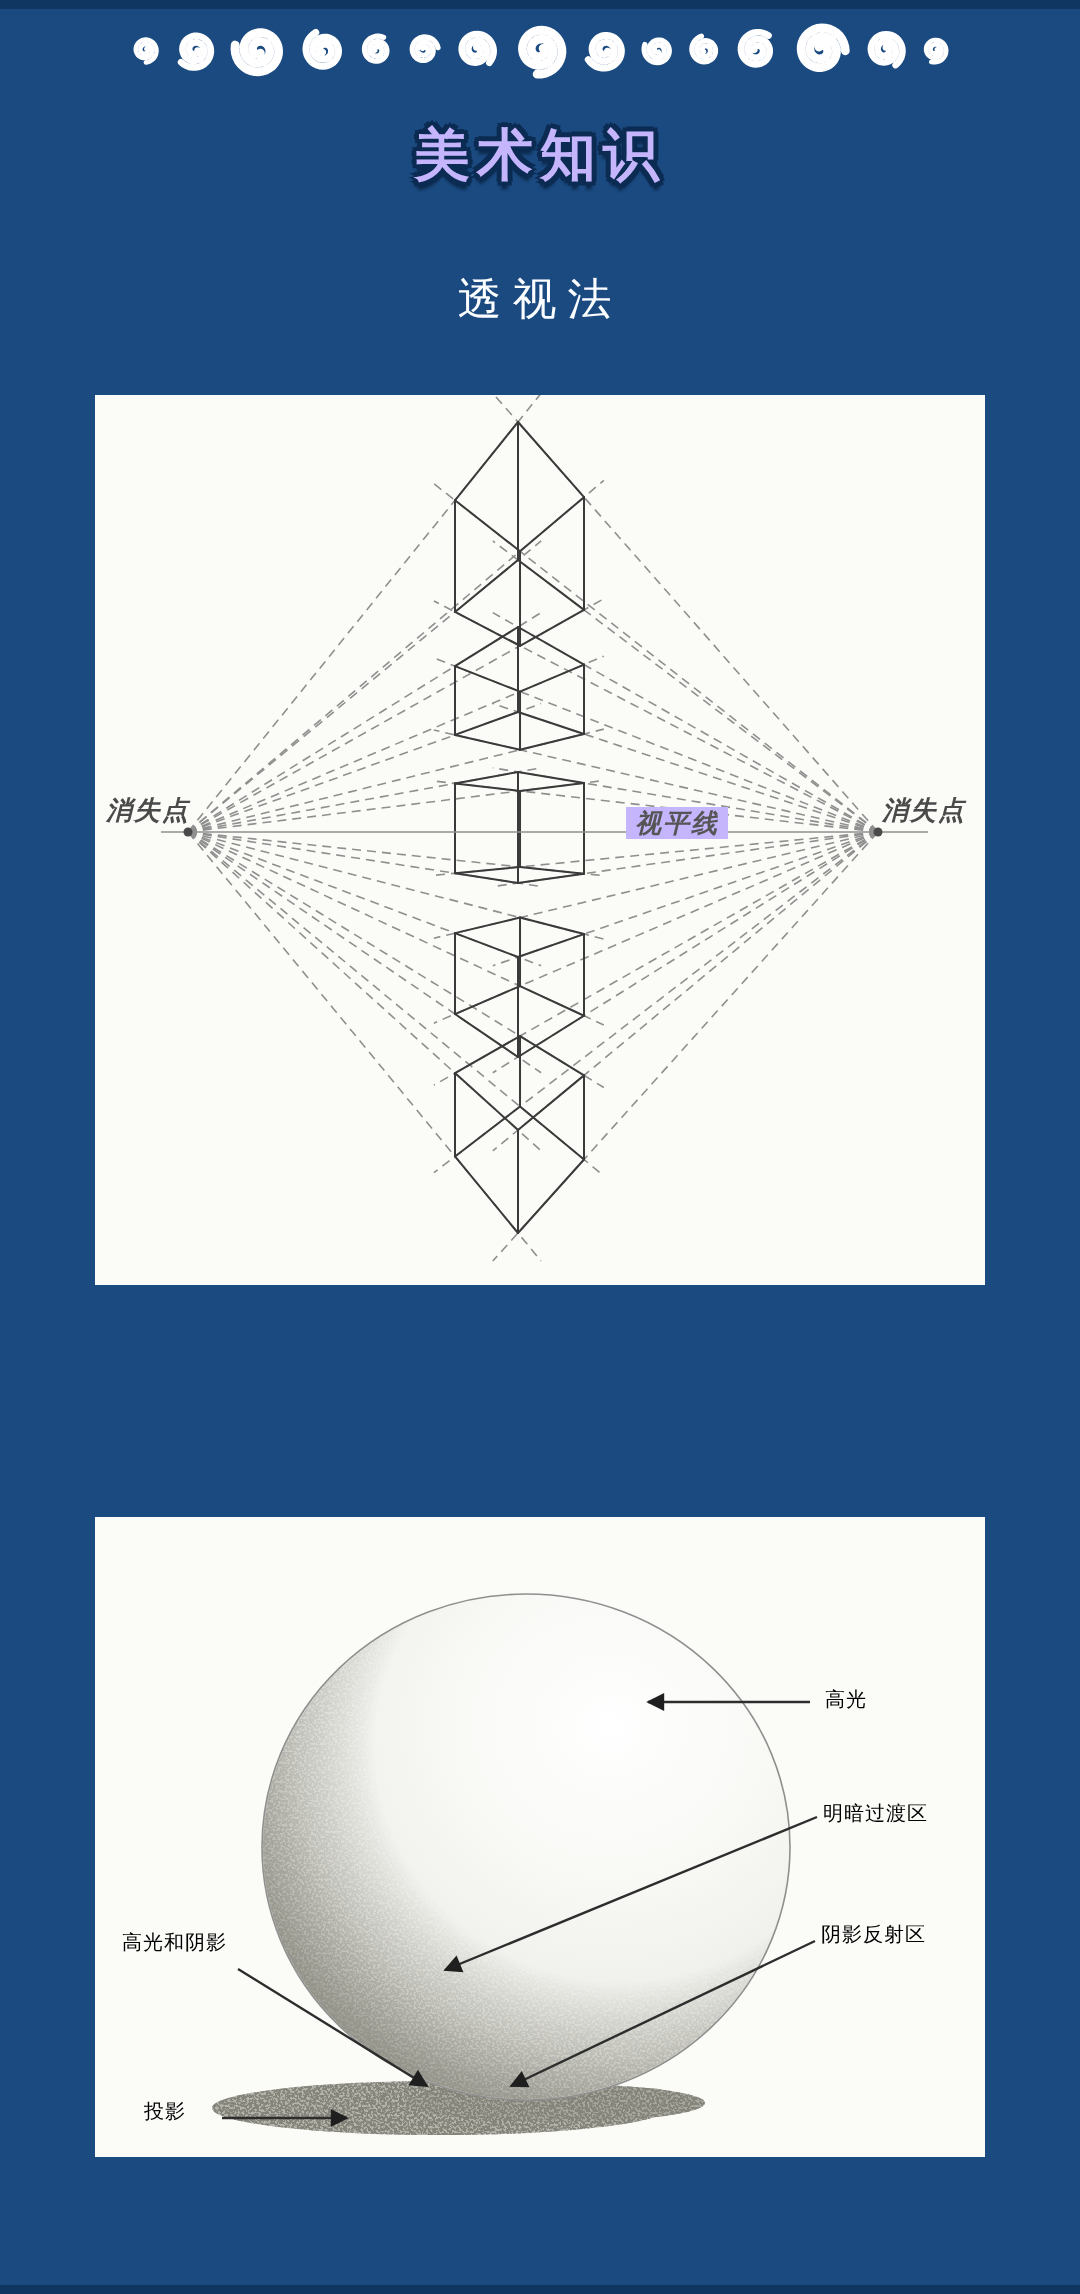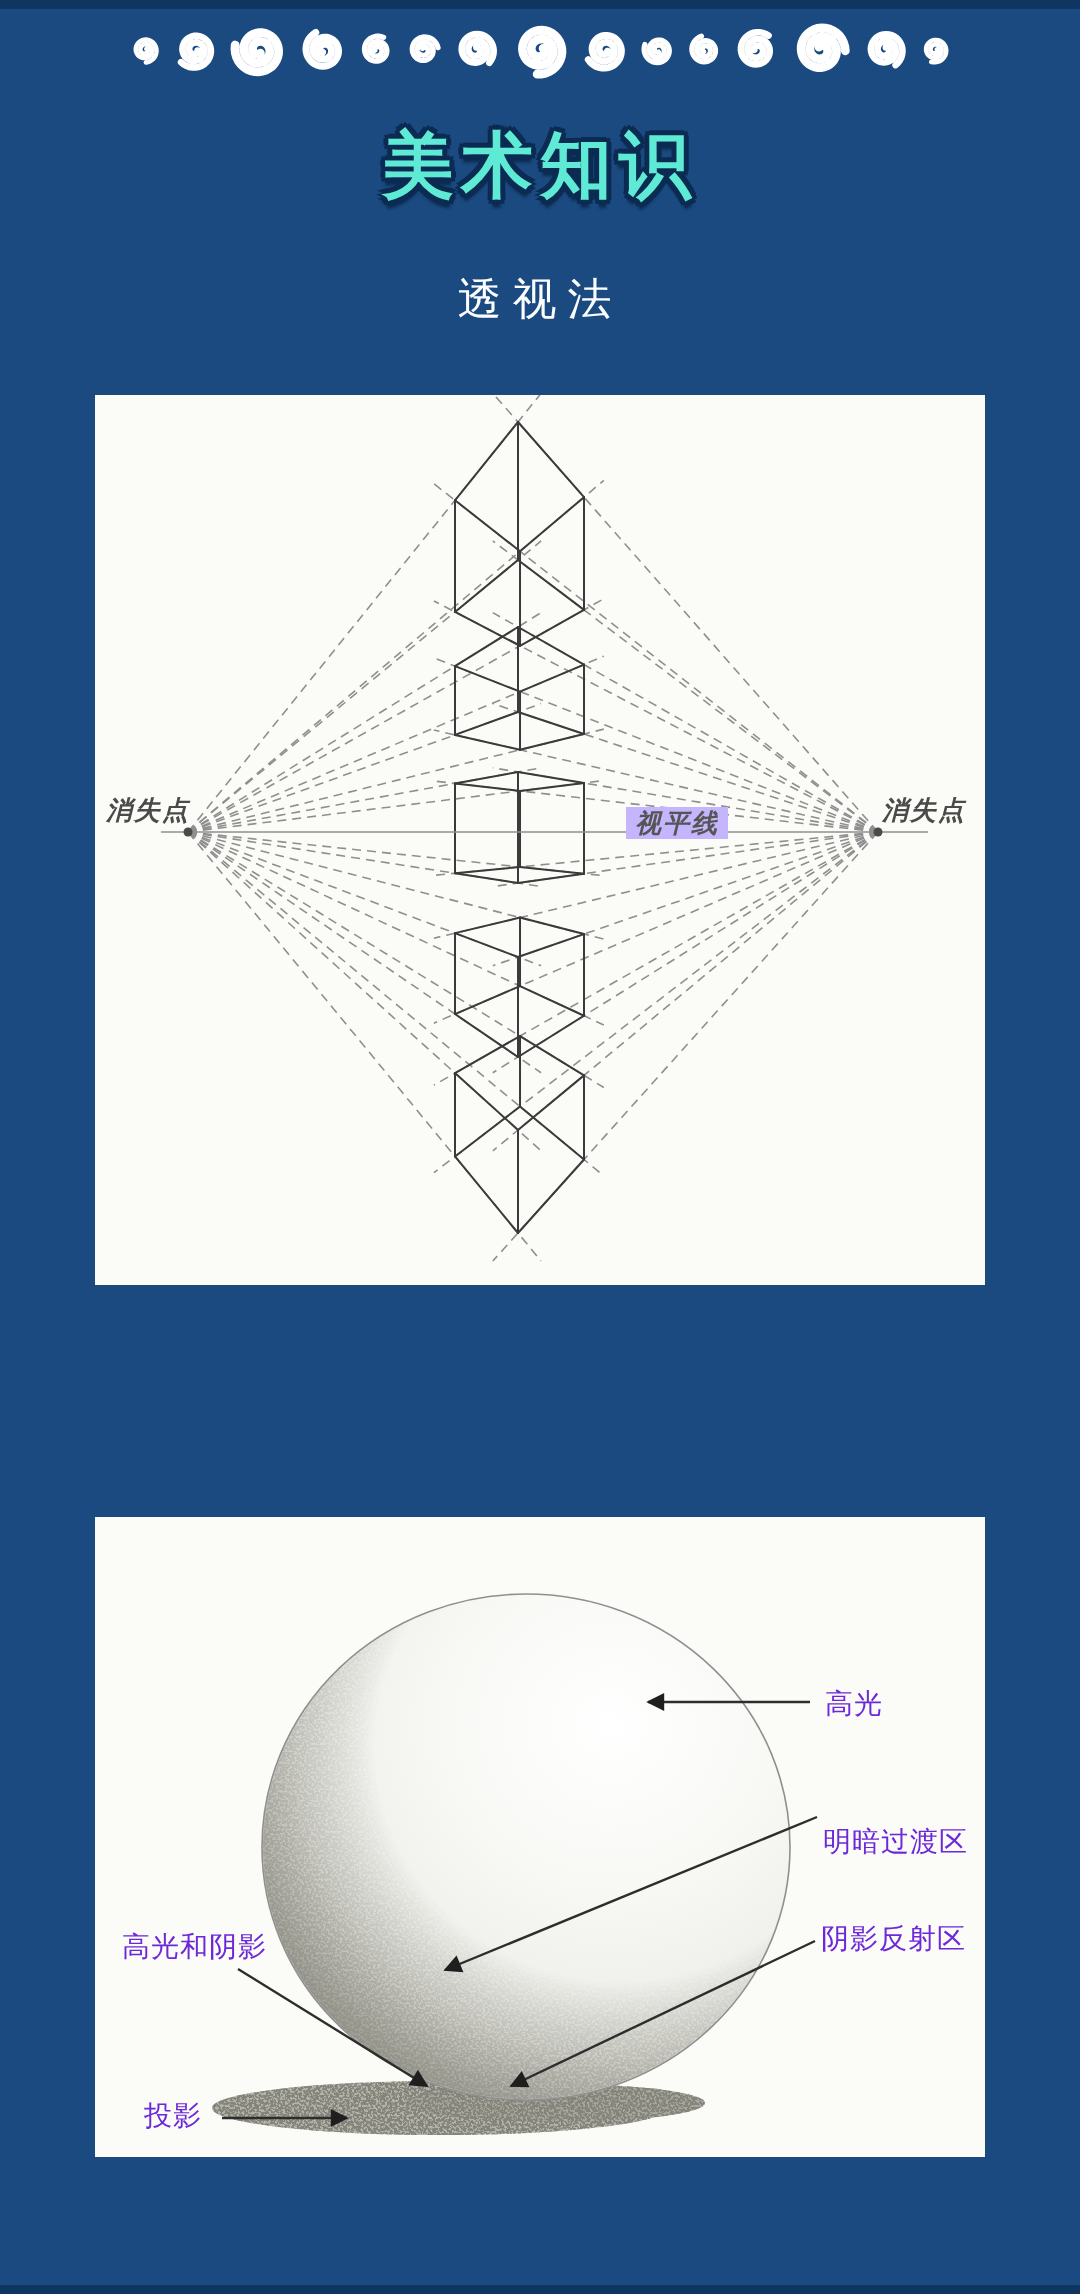--- a/index.html
+++ b/index.html
@@ -5,37 +5,37 @@
   html,body{margin:0;padding:0;}
   body{width:1080px;height:2294px;font-family:"Liberation Sans","DejaVu Sans",sans-serif;}
   .page{position:relative;width:1080px;height:2294px;overflow:hidden;}
   .edge-band{position:absolute;left:0;width:100%;height:9px;}
   .edge-band.top{top:0;}
   .edge-band.bottom{bottom:0;}
   .swirl-row{position:absolute;top:14px;left:0;width:100%;height:72px;
              display:flex;align-items:center;justify-content:center;gap:13px;}
   .swirl-row svg{display:block;flex:0 0 auto;}
   .main-title{position:absolute;top:118px;left:0;width:100%;text-align:center;
-              font-size:72px;font-weight:800;color:#5eead4;letter-spacing:7px;
+              font-size:56px;font-weight:800;color:#c4b5fd;letter-spacing:7px;
               text-shadow:-4px -4px 0 #0b2b52,4px -4px 0 #0b2b52,-4px 4px 0 #0b2b52,
                           4px 4px 0 #0b2b52,-5px 0 0 #0b2b52,5px 0 0 #0b2b52,
                           0 -5px 0 #0b2b52,0 5px 0 #0b2b52,0 8px 3px rgba(4,18,38,.55);}
   .section-title{position:absolute;left:0;width:100%;text-align:center;
                  font-size:44px;font-weight:500;color:#fbfdff;letter-spacing:11px;}
   #section-title-1{top:270px;}
   #section-title-2{top:1396px;}
   .panel{position:absolute;left:95px;width:890px;overflow:hidden;}
   #panel-perspective{top:395px;height:890px;font-style:italic;}
   #panel-shading{top:1517px;height:640px;}
   .panel svg{position:absolute;left:0;top:0;}
   .plabel{position:absolute;font-weight:700;font-size:26px;line-height:1;
           color:#4a4a4a;letter-spacing:2px;white-space:nowrap;}
   .plabel.bg{padding:3px 9px;font-weight:600;color:#555555;}
-  .slabel{position:absolute;font-weight:500;font-size:28px;line-height:1.15;
-          color:#6d28d9;letter-spacing:1px;white-space:nowrap;}
+  .slabel{position:absolute;font-weight:500;font-size:20px;line-height:1.15;
+          color:#000000;letter-spacing:1px;white-space:nowrap;}
 </style>
 </head>
 <body style="background: rgb(26, 74, 128);">
 
 <div class="page" id="page" style="background: rgb(26, 74, 128);">
   <div class="edge-band top" id="band-top" style="background: rgb(15, 53, 97);"></div>
 
   <div class="swirl-row" id="swirl-row">
       <svg width="30" height="30" viewBox="0 0 100 100">
         <g transform="rotate(0 50 50)">
@@ -272,20 +272,20 @@
         </g>
         <ellipse cx="431" cy="330" rx="264" ry="253" fill="url(#sphG)" stroke="#8f8f8f" stroke-width="1.6"></ellipse>
         <ellipse cx="431" cy="330" rx="263" ry="252" fill="url(#cresG)" filter="url(#grain)"></ellipse>
         <line x1="715" y1="185" x2="553" y2="185" stroke="#2d2d2d" stroke-width="2.4" marker-end="url(#arr)"></line>
         <line x1="722" y1="300" x2="350" y2="453" stroke="#2d2d2d" stroke-width="2.4" marker-end="url(#arr)"></line>
         <line x1="720" y1="424" x2="416" y2="569" stroke="#2d2d2d" stroke-width="2.4" marker-end="url(#arr)"></line>
         <line x1="143" y1="452" x2="332" y2="569" stroke="#2d2d2d" stroke-width="2.4" marker-end="url(#arr)"></line>
         <line x1="127" y1="601" x2="252" y2="601" stroke="#2d2d2d" stroke-width="2.4" marker-end="url(#arr)"></line>
       </svg>
       <div class="slabel" style="left: 730px; top: 171px;">高光</div>
-      <div class="slabel" style="left: 728px; top: 285px; margin-top: 24px;">明暗过渡区</div>
+      <div class="slabel" style="left: 728px; top: 285px;">明暗过渡区</div>
       <div class="slabel" style="left: 726px; top: 406px;">阴影反射区</div>
       <div class="slabel" style="left: 27px; top: 414px;">高光和阴影</div>
       <div class="slabel" style="left: 49px; top: 583px;">投影</div>
     </div>
 
   <div class="edge-band bottom" id="band-bottom" style="background: rgb(15, 53, 97);"></div>
 </div>
 
 </body></html>

